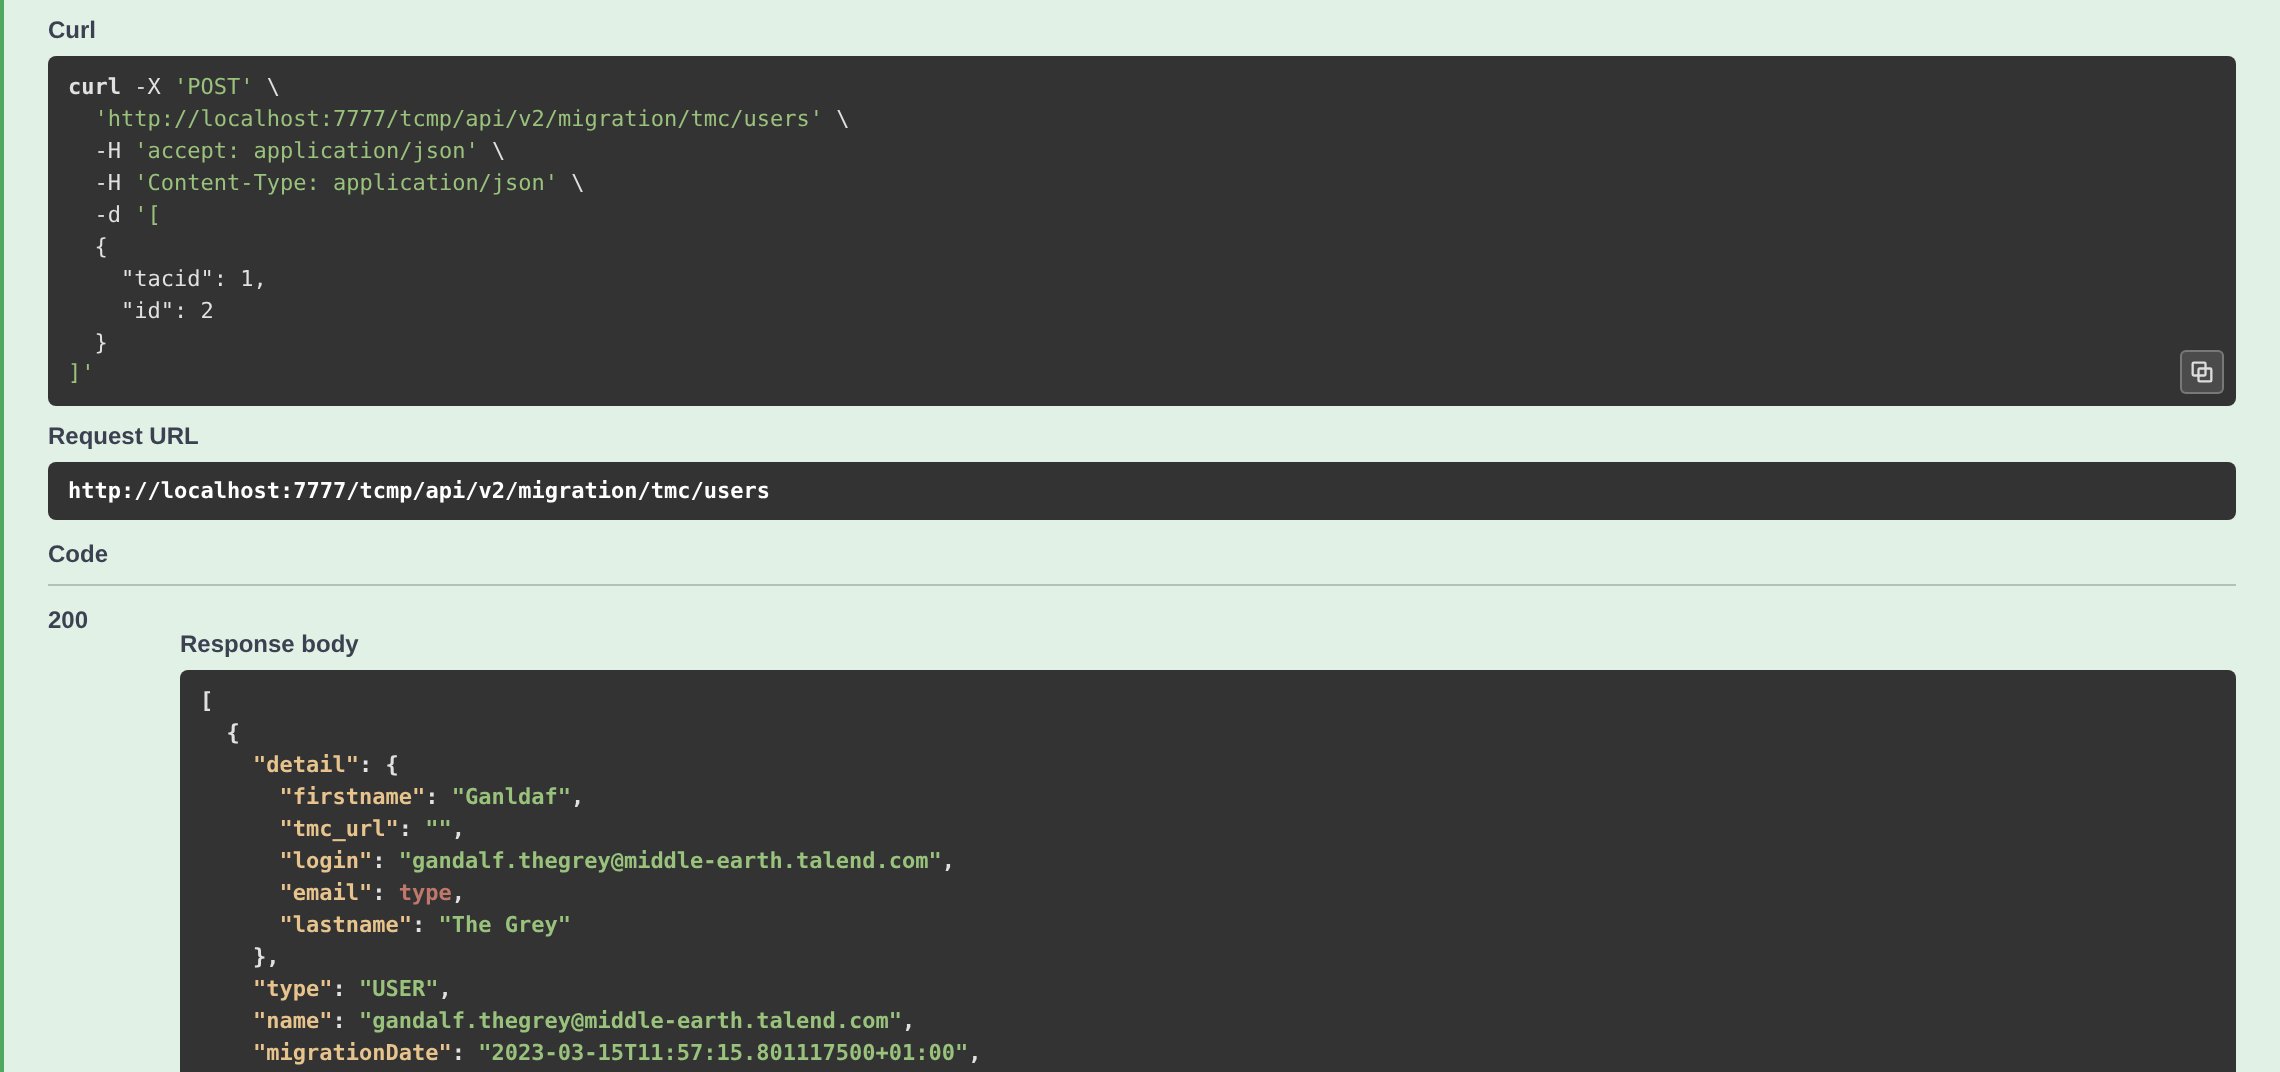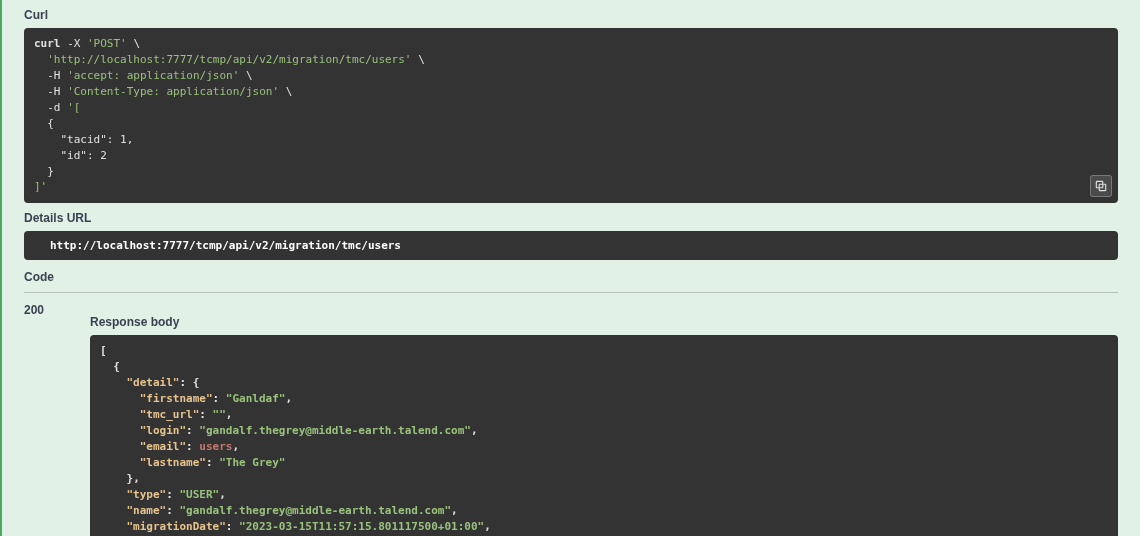--- a/index.html
+++ b/index.html
@@ -29,21 +29,21 @@
       font-size: 11px;
       line-height: 1.45;
       position: relative;
       overflow-x: auto;
       white-space: pre;
       color: #e1e1e1;
     }
     .url-block {
       background: #333333;
       border-radius: 4px;
-      padding: 8px 26px;
+      padding: 8px 10px;
       font-family: "Consolas", "Monaco", monospace;
       font-size: 11px;
       font-weight: 600;
       color: #ffffff;
     }
     .copy-btn {
       position: absolute;
       right: 6px;
       bottom: 6px;
       width: 22px;
@@ -98,39 +98,39 @@
   <span class="tok-plain">-d</span> <span class="tok-str">'[</span>
 <span class="tok-punc">  {</span>
     <span class="tok-plain">"tacid"</span><span class="tok-punc">: </span><span class="tok-plain">1</span><span class="tok-punc">,</span>
     <span class="tok-plain">"id"</span><span class="tok-punc">: </span><span class="tok-plain">2</span>
 <span class="tok-punc">  }</span>
 <span class="tok-str">]'</span><button class="copy-btn"><svg width="14" height="14" viewBox="0 0 24 24" stroke-width="2">
           <rect x="9" y="9" width="11" height="11" rx="1"></rect>
           <rect x="4" y="4" width="11" height="11" rx="1"></rect>
         </svg></button></div>
 
-  <div class="section-label">Details URL</div>
+  <div class="section-label">Request URL</div>
   <div class="url-block">http://localhost:7777/tcmp/api/v2/migration/tmc/users</div>
 
 
   <div class="table-header">
     <div class="col-code">Code</div>
   </div>
 
   <div class="row">
     <div class="col-code">200</div>
     <div class="col-details">
       <div class="sub-label">Response body</div>
       <div class="code-block" id="response-body-block"><span class="tok-punc">[</span>
   <span class="tok-punc">{</span>
     <span class="tok-key">"detail"</span><span class="tok-punc">: </span><span class="tok-punc">{</span>
       <span class="tok-key">"firstname"</span><span class="tok-punc">: </span><span class="tok-str">"Ganldaf"</span><span class="tok-punc">,</span>
       <span class="tok-key">"tmc_url"</span><span class="tok-punc">: </span><span class="tok-str">""</span><span class="tok-punc">,</span>
       <span class="tok-key">"login"</span><span class="tok-punc">: </span><span class="tok-str">"gandalf.thegrey@middle-earth.talend.com"</span><span class="tok-punc">,</span>
-      <span class="tok-key">"email"</span><span class="tok-punc">: </span><span class="tok-null">users</span><span class="tok-punc">,</span>
+      <span class="tok-key">"email"</span><span class="tok-punc">: </span><span class="tok-null">type</span><span class="tok-punc">,</span>
       <span class="tok-key">"lastname"</span><span class="tok-punc">: </span><span class="tok-str">"The Grey"</span>
     <span class="tok-punc">}</span><span class="tok-punc">,</span>
     <span class="tok-key">"type"</span><span class="tok-punc">: </span><span class="tok-str">"USER"</span><span class="tok-punc">,</span>
     <span class="tok-key">"name"</span><span class="tok-punc">: </span><span class="tok-str">"gandalf.thegrey@middle-earth.talend.com"</span><span class="tok-punc">,</span>
     <span class="tok-key">"migrationDate"</span><span class="tok-punc">: </span><span class="tok-str">"2023-03-15T11:57:15.801117500+01:00"</span><span class="tok-punc">,</span>
     
     
     
     
     

